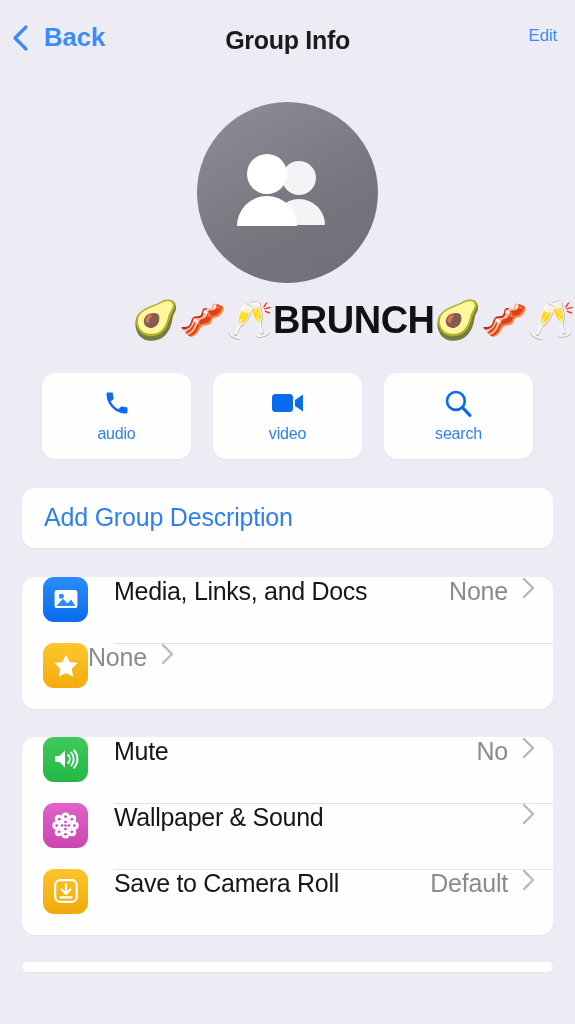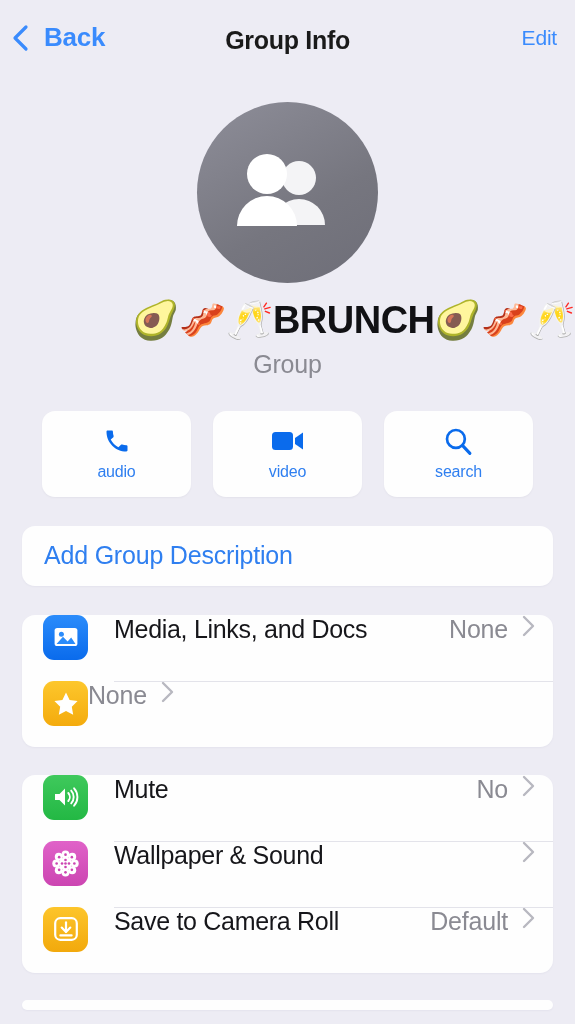--- a/index.html
+++ b/index.html
@@ -60,21 +60,21 @@
     font-size: 25px;
     font-weight: bold;
     color: #1a1a1a;
     letter-spacing: -0.3px;
   }
 
   .nav-edit {
     position: absolute;
     right: 18px;
     top: 26px;
-    font-size: 21px;
+    font-size: 17px;
     color: #3a8bfd;
     cursor: pointer;
     letter-spacing: -0.2px;
   }
 
   
   .avatar-wrap {
     display: flex;
     justify-content: center;
     margin-top: 22px;
@@ -257,21 +257,20 @@
       <svg width="110" height="80" viewBox="0 0 110 80">
         <circle cx="66" cy="25" r="17" fill="#f4f4f6"></circle>
         <path d="M40 72 a26 26 0 0 1 52 0 z" fill="#f4f4f6"></path>
         <circle cx="34" cy="21" r="20" fill="#ffffff"></circle>
         <path d="M4 73 a30 30 0 0 1 60 0 z" fill="#ffffff"></path>
       </svg>
     </div>
   </div>
 
   <div class="group-name">🥑🥓🥂BRUNCH🥑🥓🥂</div>
-  <div class="group-sub">Group</div>
 
   <div class="actions">
 
     <div class="action-btn">
       <span class="action-icon">
         <svg width="28" height="28" viewBox="0 0 24 24">
           <path d="M6.6 10.8c1.4 2.8 3.8 5.2 6.6 6.6l2.2-2.2c.3-.3.7-.4 1-.2 1.1.4 2.4.6 3.6.6.6 0 1 .4 1 1V20c0 .6-.4 1-1 1-9.4 0-17-7.6-17-17 0-.6.4-1 1-1h3.5c.6 0 1 .4 1 1 0 1.3.2 2.5.6 3.6.1.4 0 .8-.2 1.1l-2.3 2.1z" fill="#0a6bec"></path>
         </svg>
       </span>
       <span class="action-label">audio</span>

